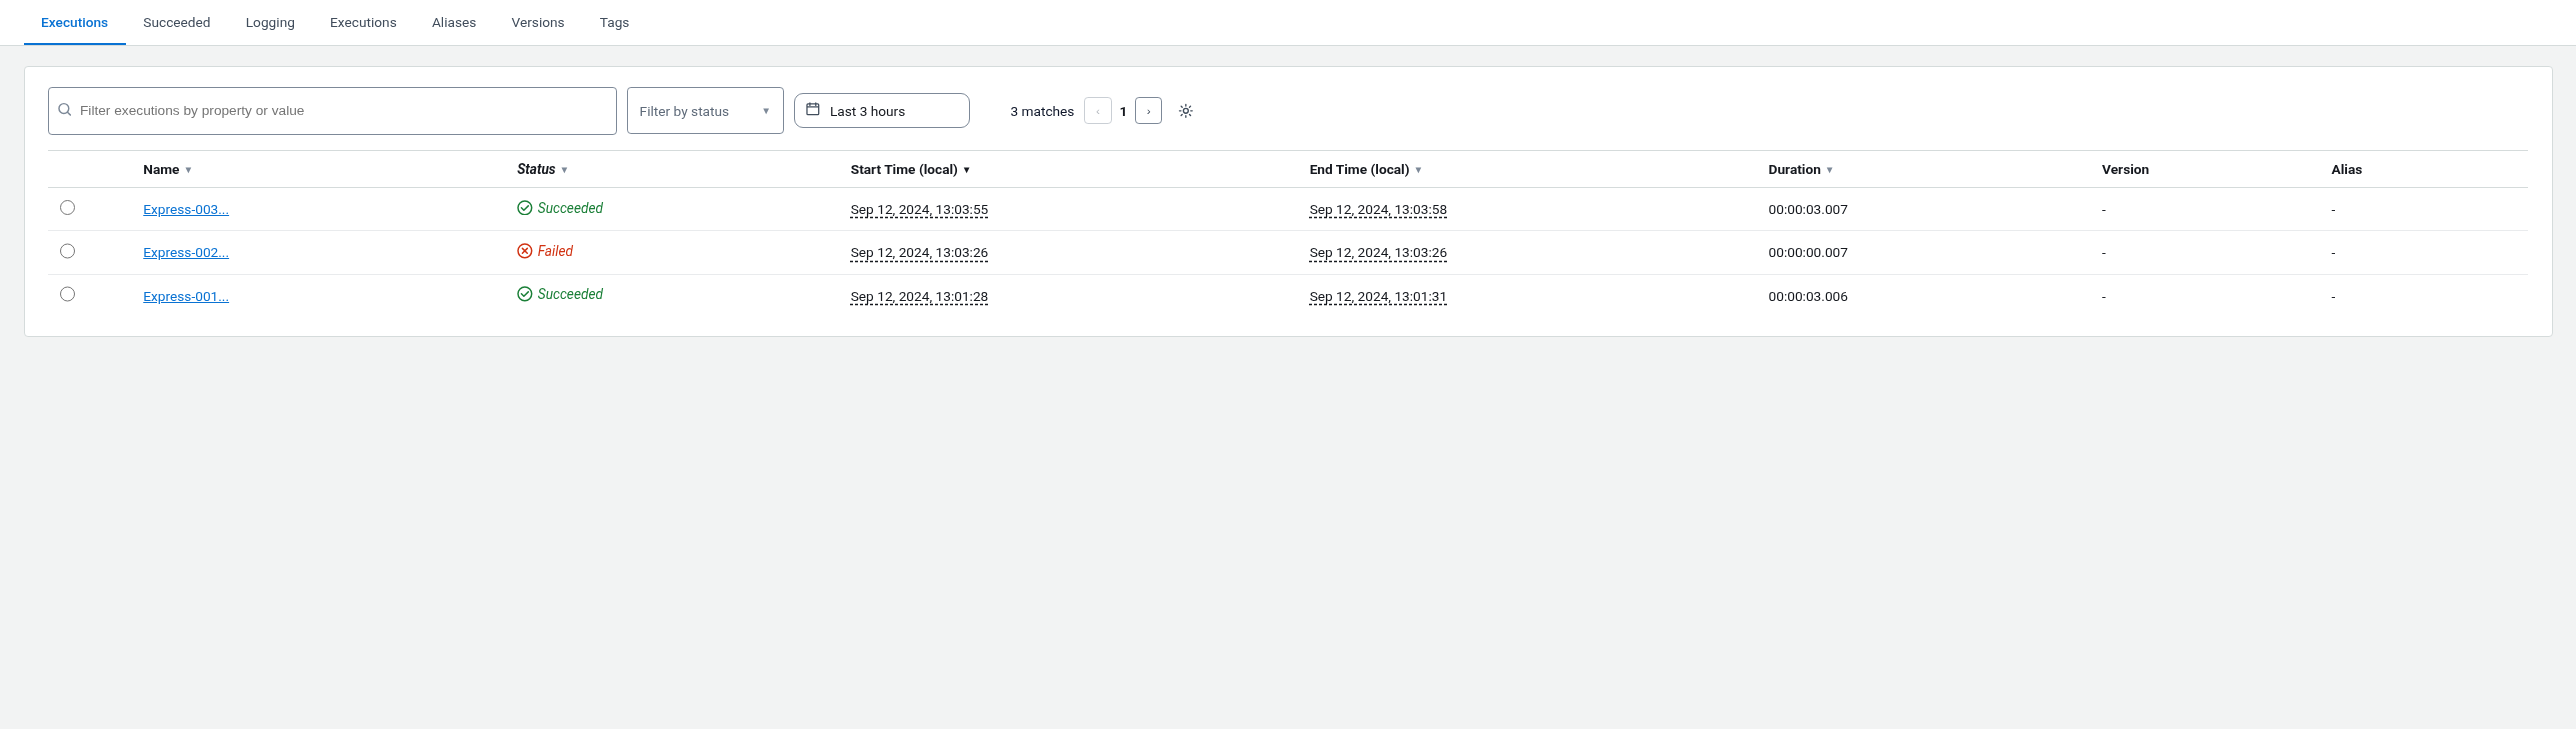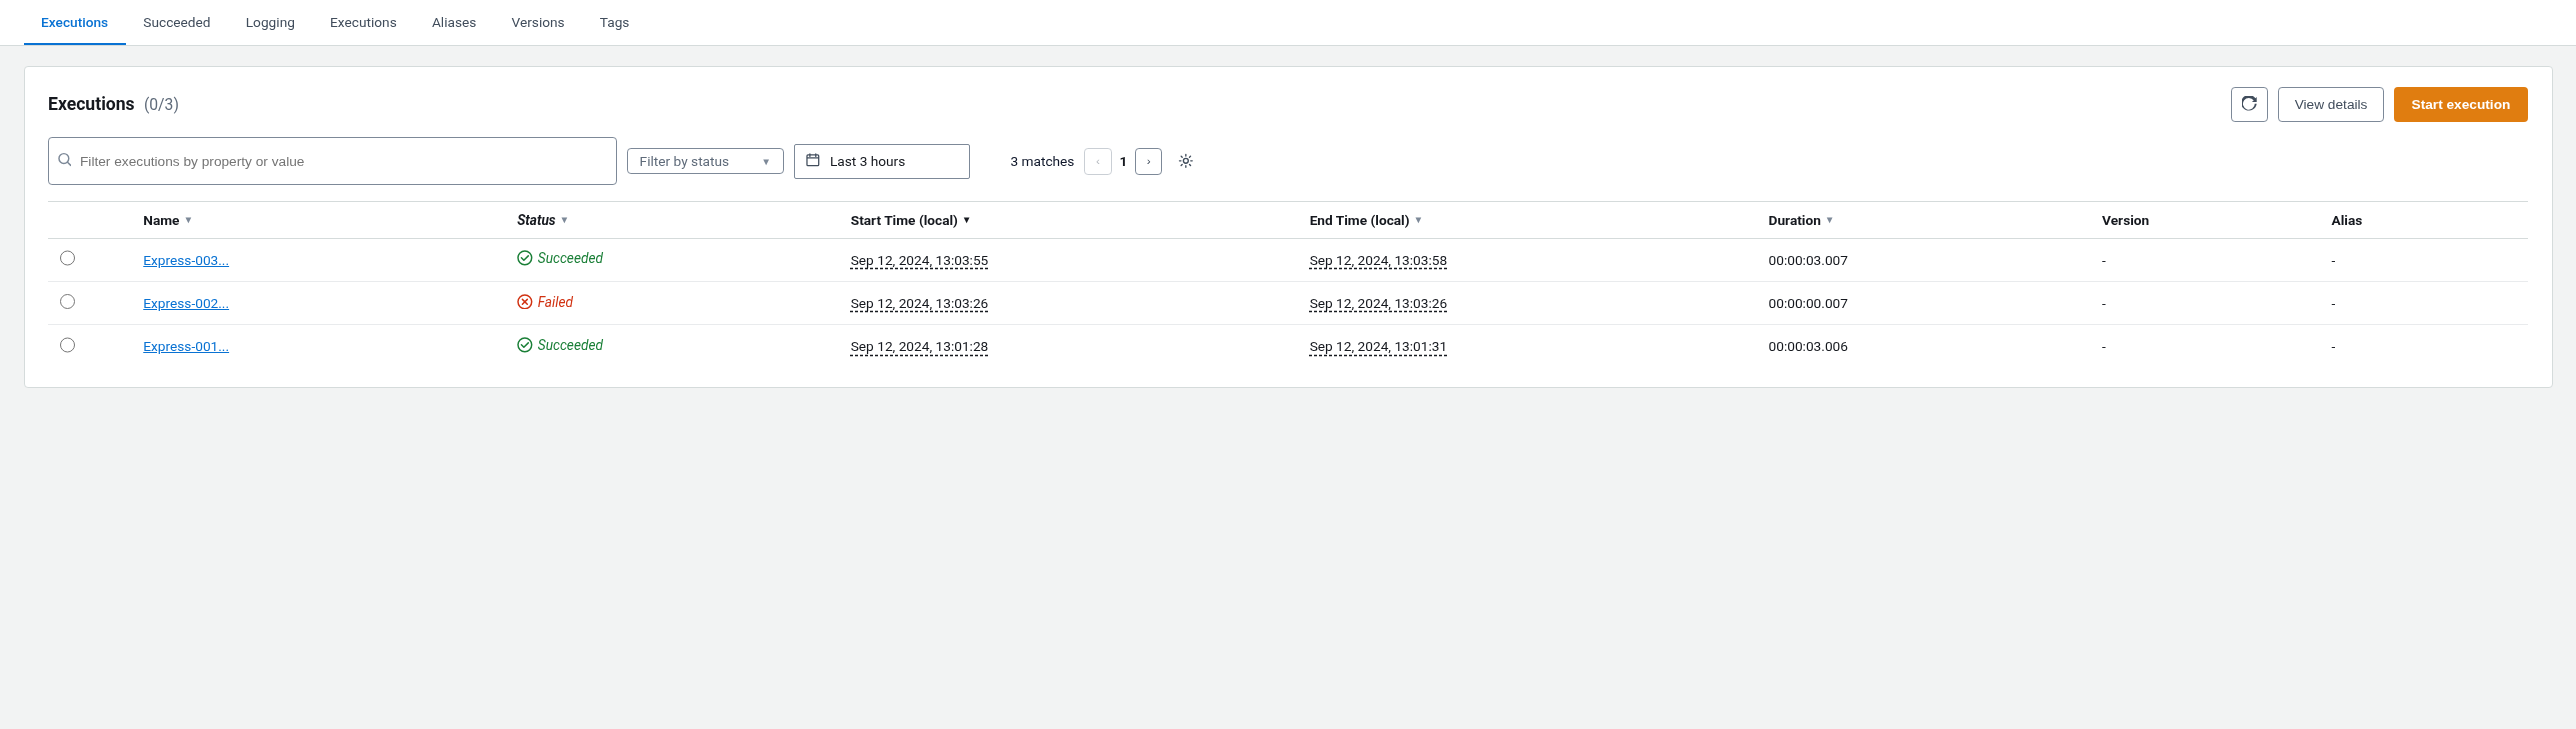--- a/index.html
+++ b/index.html
@@ -130,40 +130,40 @@
       height: 48px;
       padding: 0 11.8px 0 31px;
       border: 1px solid #7d8998;
       border-radius: 3.9px;
       font-size: 13.7px;
       color: #5f6b7a;
       background: #fff;
     }
 
     .filter-status {
-      height: 26px;
+      height: 47px;
       padding: 0 11.8px;
       border: 1px solid #7d8998;
       border-radius: 3.9px;
       background: #fff;
       font-size: 13.7px;
       color: #5f6b7a;
       cursor: pointer;
       display: flex;
       align-items: center;
       gap: 7.8px;
       min-width: 157px;
       justify-content: space-between;
     }
 
     .filter-time {
       height: 35px;
       padding: 0 11.8px;
       border: 1px solid #7d8998;
-      border-radius: 2px;
+      border-radius: 9px;
       background: #fff;
       font-size: 13.7px;
       color: #16191f;
       cursor: pointer;
       display: flex;
       align-items: center;
       gap: 7.8px;
       min-width: 176px;
     }
 
@@ -310,35 +310,20 @@
   <a class="nav-tab">Logging</a>
   <a class="nav-tab">Executions</a>
   <a class="nav-tab">Aliases</a>
   <a class="nav-tab">Versions</a>
   <a class="nav-tab">Tags</a>
 </nav>
 
 <div class="main">
   <div class="card">
 
-    <div class="card-header">
-      <div>
-        <span class="card-title">Executions</span>
-        <span class="card-title-count">(0/3)</span>
-      </div>
-      <div class="header-actions">
-        <button class="btn-refresh" title="Refresh">
-          <svg width="15.7" height="15.7" viewBox="0 0 16 16" fill="none" xmlns="http://www.w3.org/2000/svg">
-            <path d="M13.65 2.35A8 8 0 1 0 15 8h-2a6 6 0 1 1-1.05-3.39L10 6h5V1l-1.35 1.35z" fill="#414d5c"></path>
-          </svg>
-        </button>
-        <button class="btn-view-details">View details</button>
-        <button class="btn-start-execution">Start execution</button>
-      </div>
-    </div>
 
     <div class="filter-row">
       <div class="search-wrapper">
         <span class="search-icon-wrap">
           <svg width="13.7" height="13.7" viewBox="0 0 14 14" fill="none">
               <circle cx="6" cy="6" r="5" stroke="#7d8998" stroke-width="1.5"></circle>
               <line x1="10" y1="10" x2="13" y2="13" stroke="#7d8998" stroke-width="1.5" stroke-linecap="round"></line>
             </svg>
         </span>
         <input class="search-input" type="text" placeholder="Filter executions by property or value" style="">

